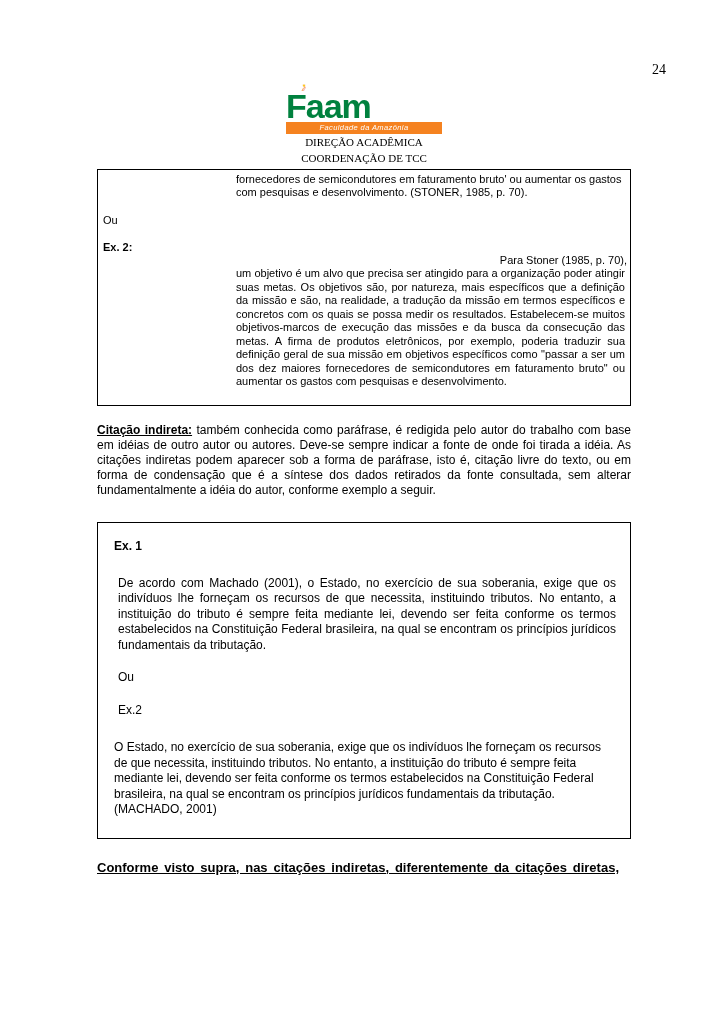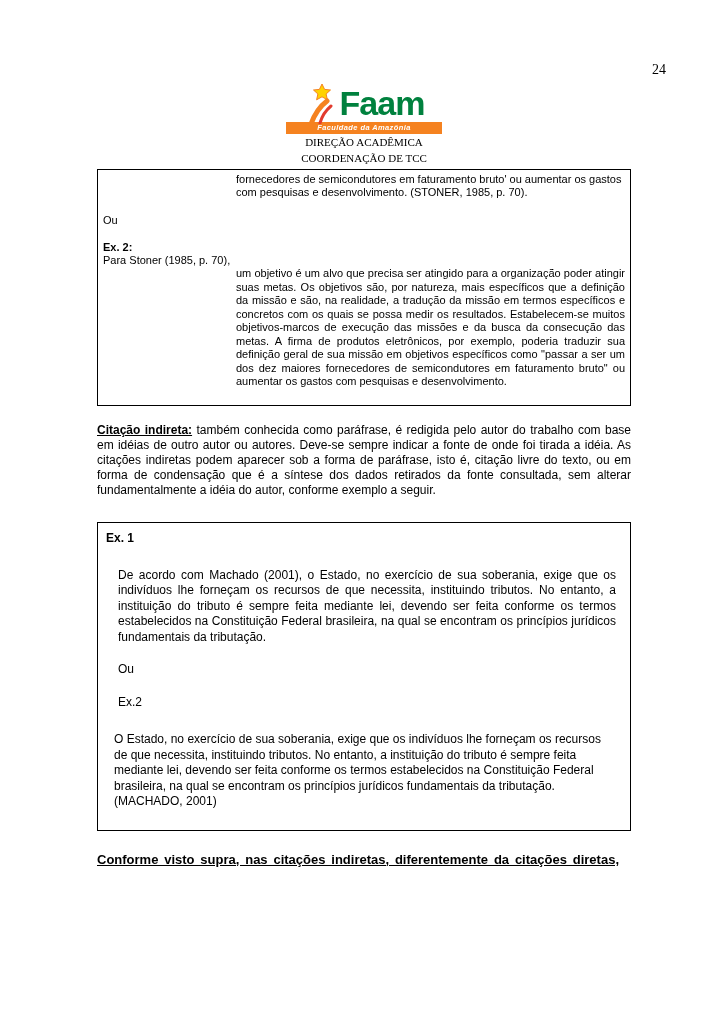--- a/index.html
+++ b/index.html
@@ -17,40 +17,41 @@
     position: absolute;
     top: 62px;
     right: 62px;
     font-family: "Liberation Serif", serif;
     font-size: 14px;
   }
   .header { text-align: center; padding-top: 84px; }
   .logo { display: inline-block; }
   .logo-top {
     display: flex;
-    align-items: center;
+    align-items: flex-start;
     justify-content: center;
     height: 38px;
+    flex-direction: column;
   }
   .logo-figure { margin-bottom: -1px; }
   .logo-wordmark {
     font-size: 34px;
     font-weight: bold;
     color: #00813E;
     line-height: 0.95;
     letter-spacing: -1px;
   }
   .logo-bar {
     width: 156px;
     margin: 0 auto;
     background: #F58220;
     color: #ffffff;
     font-size: 7.5px;
     font-style: italic;
-    font-weight: bold;
+    font-weight: normal;
     letter-spacing: 0.4px;
     padding: 1px 0 2px 0;
     text-align: center;
   }
   .header-line {
     font-family: "Liberation Serif", serif;
     font-size: 11px;
     line-height: 16px;
   }
   .content { padding: 0 97px; }
@@ -58,36 +59,36 @@
   .box1 {
     margin-top: 3px;
     padding: 3px 3px 16px 3px;
     font-size: 11px;
     line-height: 13px;
   }
   .box1 .quote { margin: 0 2px 0 135px; }
   .q1 { margin-top: 2px; }
   .box1-ou { margin: 15px 0 0 2px; }
   .box1-ex2 { margin: 14px 0 0 2px; font-weight: bold; }
-  .box1-stoner { margin: 0 0 0 2px; }
+  .box1-stoner { margin: 0 0 0 2px; text-align: right; }
   .q2 { margin-top: 8px; text-align: justify; line-height: 13.5px; }
   .main-para {
     margin: 17px 0 0 0;
     font-size: 12px;
     line-height: 15px;
     text-align: justify;
   }
   .lead { font-weight: bold; text-decoration: underline; }
   .box2 {
     margin-top: 24px;
     padding: 8px 8px 20px 8px;
     font-size: 12px;
     line-height: 15.5px;
   }
-  .box2-ex1 { font-weight: bold; margin: 0; line-height: 15px; }
+  .box2-ex1 { font-weight: bold; margin: 8px; line-height: 15px; }
   .b2para { margin: 22px 6px 0 12px; }
   .b2p1 { text-align: justify; }
   .b2p2 { text-align: left; margin-left: 8px; }
   .b2label { margin: 17px 0 0 12px; }
   .footer-line {
     margin: 21px 12px 0 0;
     font-size: 13px;
     line-height: 15px;
     font-weight: bold;
     text-align: justify;

